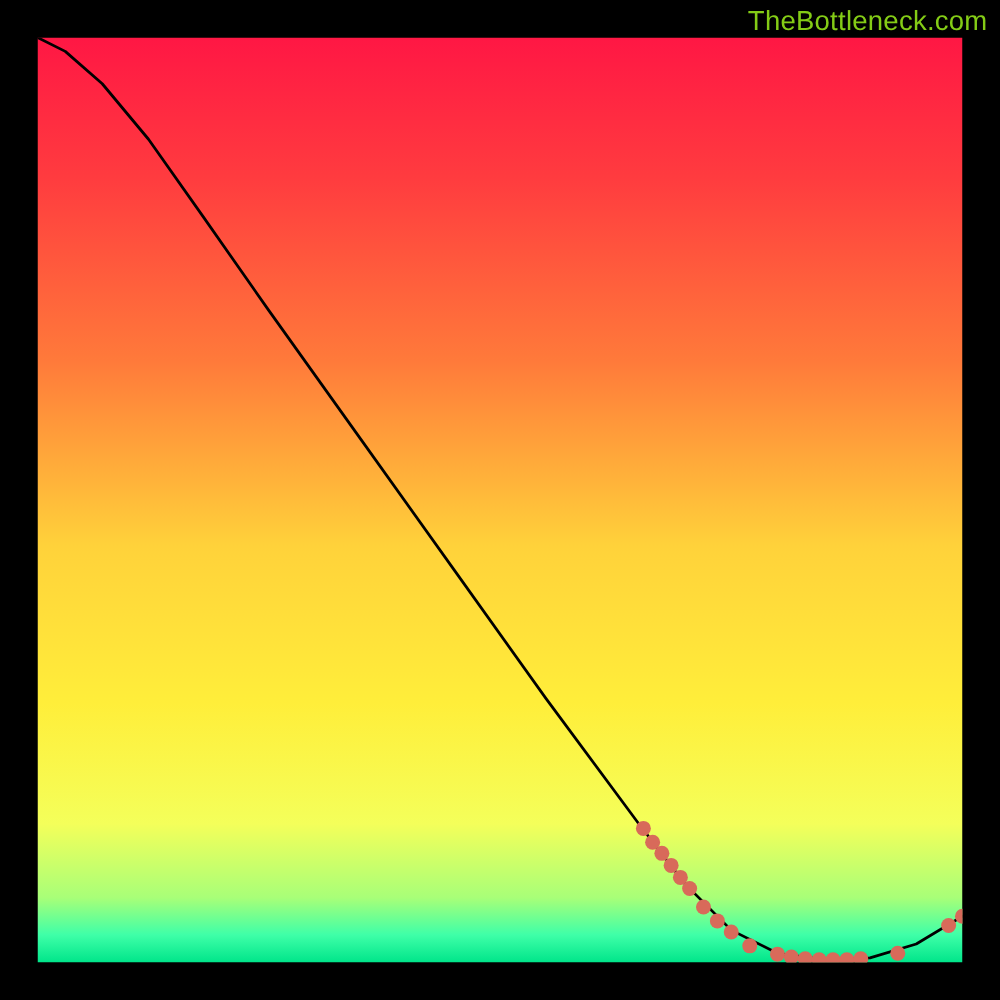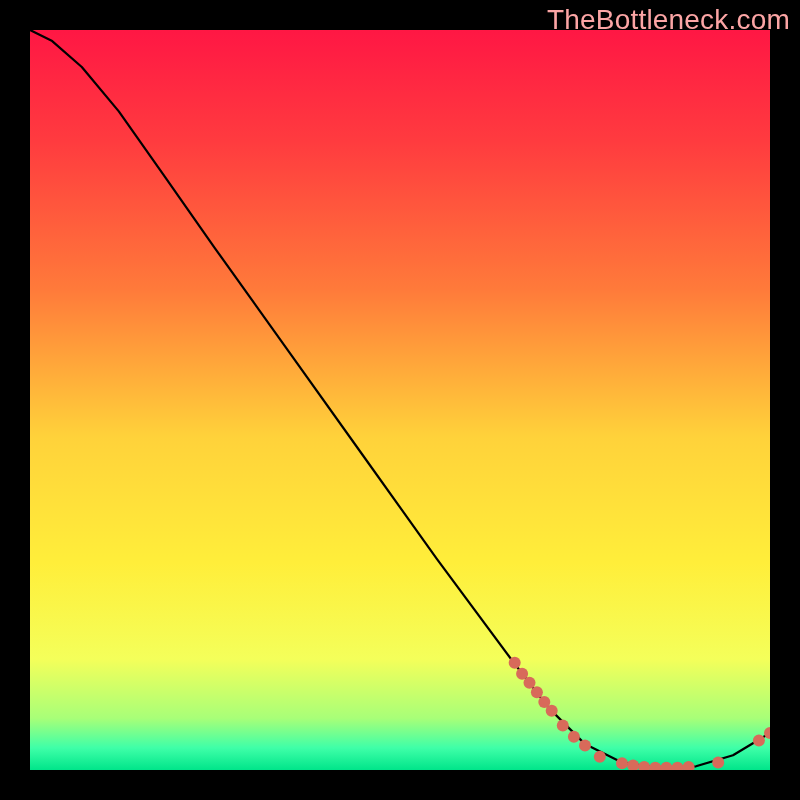--- a/index.html
+++ b/index.html
@@ -8,23 +8,23 @@
     height: 800px;
     background: #000;
     position: relative;
     font-family: Arial, Helvetica, sans-serif;
     overflow: hidden;
   }
   .watermark {
     position: absolute;
     top: 4px;
     right: 10px;
-    font-size: 28px;
+    font-size: 22px;
     font-weight: 500;
-    color: #fca5a5;
+    color: #84cc16;
     letter-spacing: 0.2px;
   }
   .plot {
     position: absolute;
   }
   .heat {
     position: absolute;
     left: 0; top: 0; right: 0; bottom: 0;
   }
   .curve {

